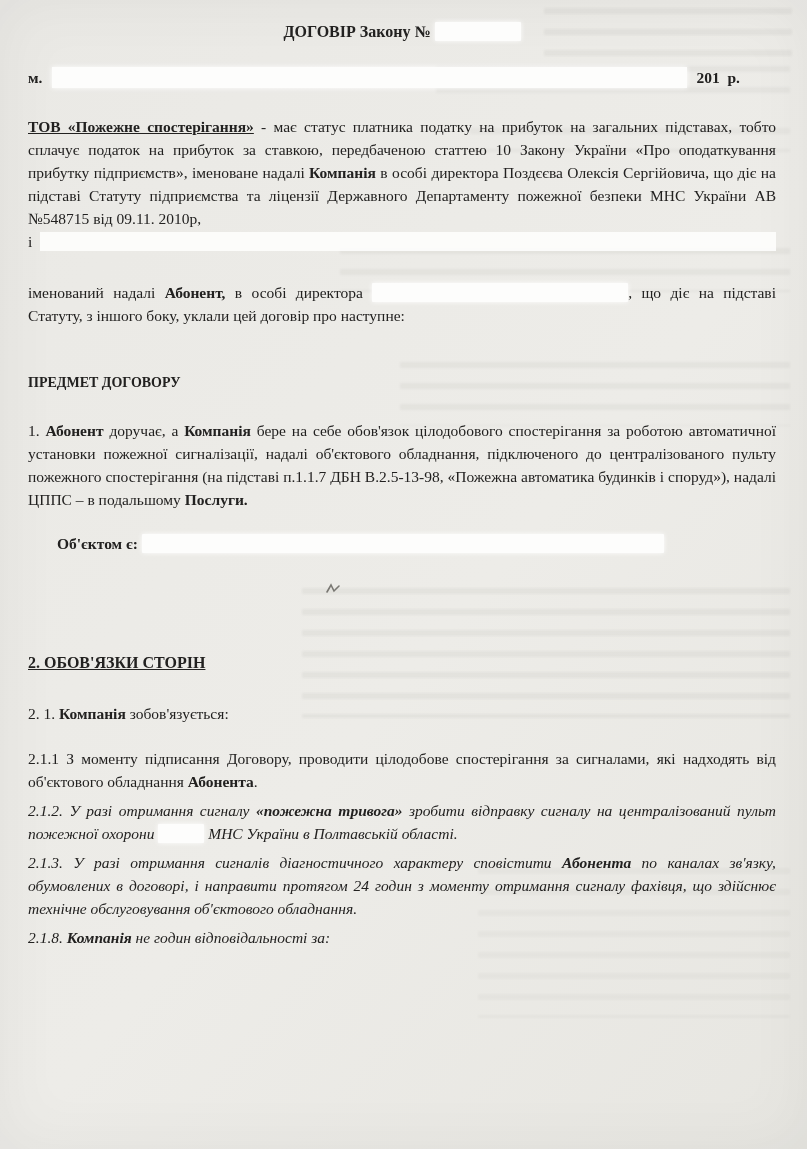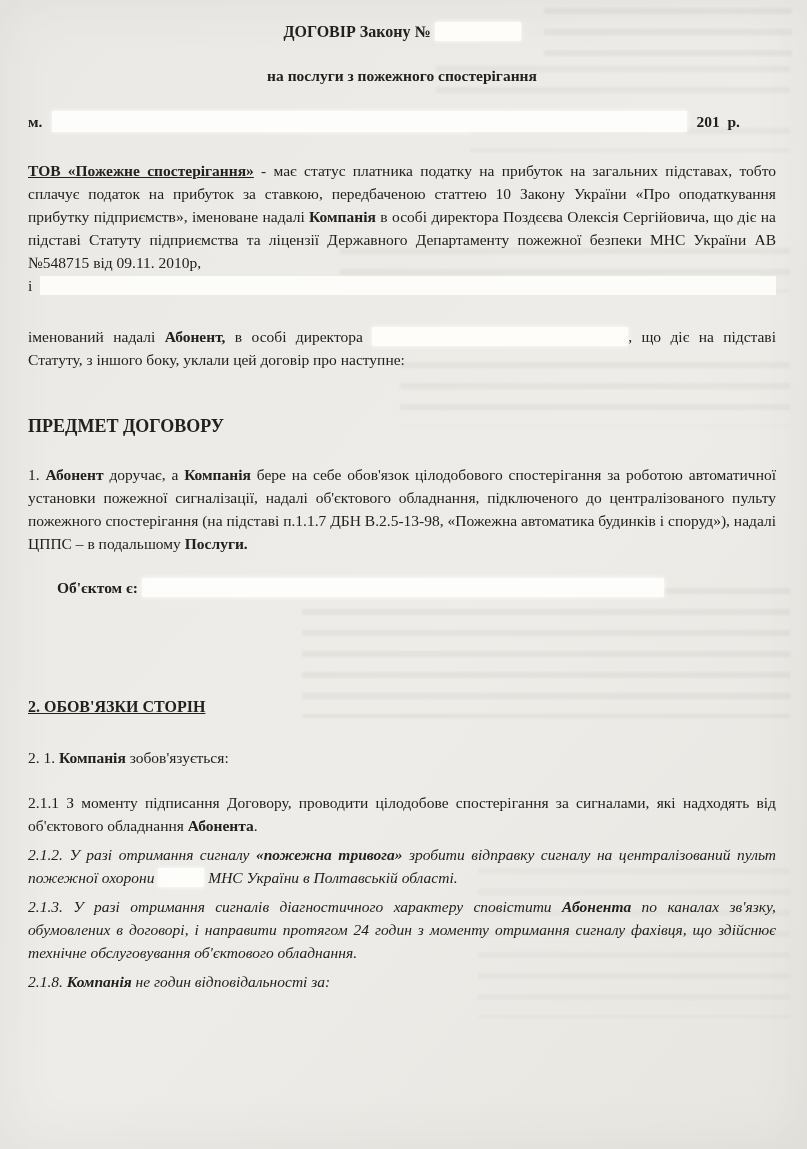--- a/index.html
+++ b/index.html
@@ -40,21 +40,21 @@
   .title        { margin-top: 20px; font-size: 16px; font-weight: bold; }
   .subtitle     { margin-top: 21px; font-weight: bold; }
   .city-line    { margin-top: 23px; display: flex; align-items: center; font-weight: bold; }
   .city-line .grow-redact { flex: 1; height: 21px; background: var(--redaction, #fdfdfc);
                             margin: 0 10px 0 10px; box-shadow: 0 0 5px rgba(255,255,255,0.95); }
   .city-line .right { margin-right: 36px; white-space: nowrap; }
   .p-preamble   { margin-top: 26px; }
   .i-line       { margin-top: 0; display: flex; align-items: center; }
   .i-line .grow-redact { flex: 1; height: 19px; background: var(--redaction, #fdfdfc);
                          margin-left: 8px; opacity: .92; }
-  .h-left       { margin-top: 44px; font-weight: bold; font-size: 18px; }
+  .h-left       { margin-top: 44px; font-weight: bold; font-size: 14px; }
   .p-subject    { margin-top: 25px; }
   .object-line  { margin-top: 21px; text-indent: 29px; }
   .h-center     { margin-top: 96px; font-weight: bold; font-size: 16px; text-align: left; text-decoration: underline; }
   .p-21         { }
   .p-item       { margin-top: 22px; }
   .p-item-s     { margin-top: 6px; font-style: italic; }
 
   
   .ghost {
     position: absolute; z-index: 1; pointer-events: none;
@@ -90,21 +90,20 @@
   <div class="ghost g7"></div>
 
   <svg class="scan-mark" viewBox="0 0 14 11">
     <path d="M1 9 L5 2 L8 8 L13 3" stroke="#55534e" stroke-width="1.6" fill="none" stroke-linecap="round"></path>
   </svg>
 
   <div class="content">
 
     <p class="title center"><span>ДОГОВІР Закону № </span><span class="redact" style="width: 86px;"></span></p>
 
-    <p class="subtitle center"><span>на послуги з пожежного спостерігання</span></p>
 
     <div class="city-line line">
       <span><span>м.</span></span>
       <span class="grow-redact"></span>
       <span class="right"><span>201&nbsp; р.</span></span>
     </div>
 
     <p class="p-preamble"><span class="b u">ТОВ «Пожежне спостерігання»</span><span> - має статус платника податку на прибуток на загальних підставах, тобто сплачує податок на прибуток за ставкою, передбаченою статтею 10 Закону України «Про оподаткування прибутку підприємств», іменоване надалі </span><span class="b">Компанія</span><span> в особі директора Поздєєва Олексія Сергійовича, що діє на підставі Статуту підприємства та ліцензії Державного Департаменту пожежної безпеки МНС України АВ №548715 від 09.11. 2010р,</span></p>
 
     <div class="i-line line">

